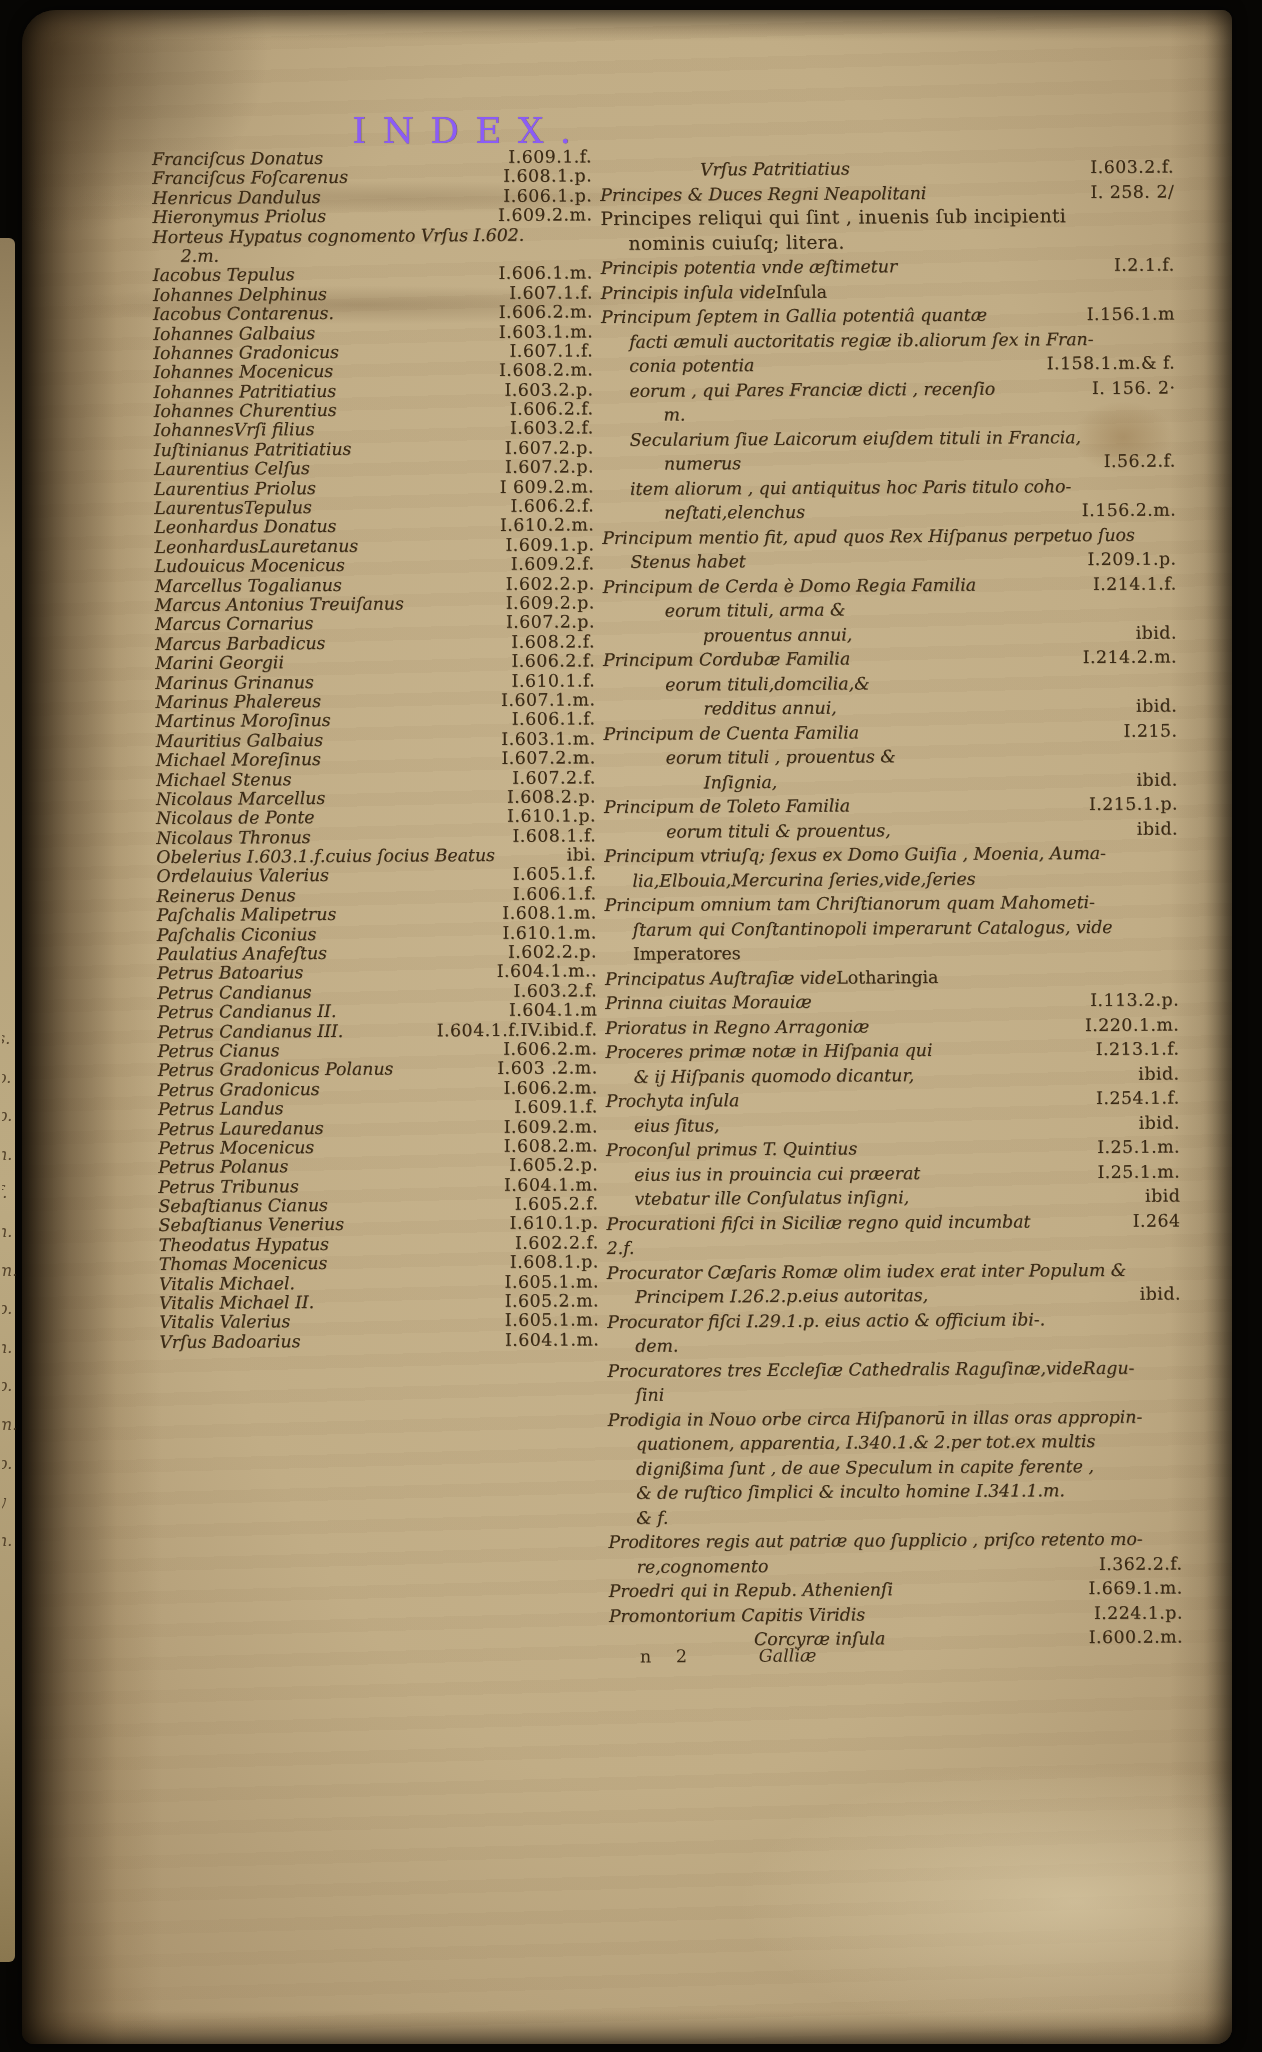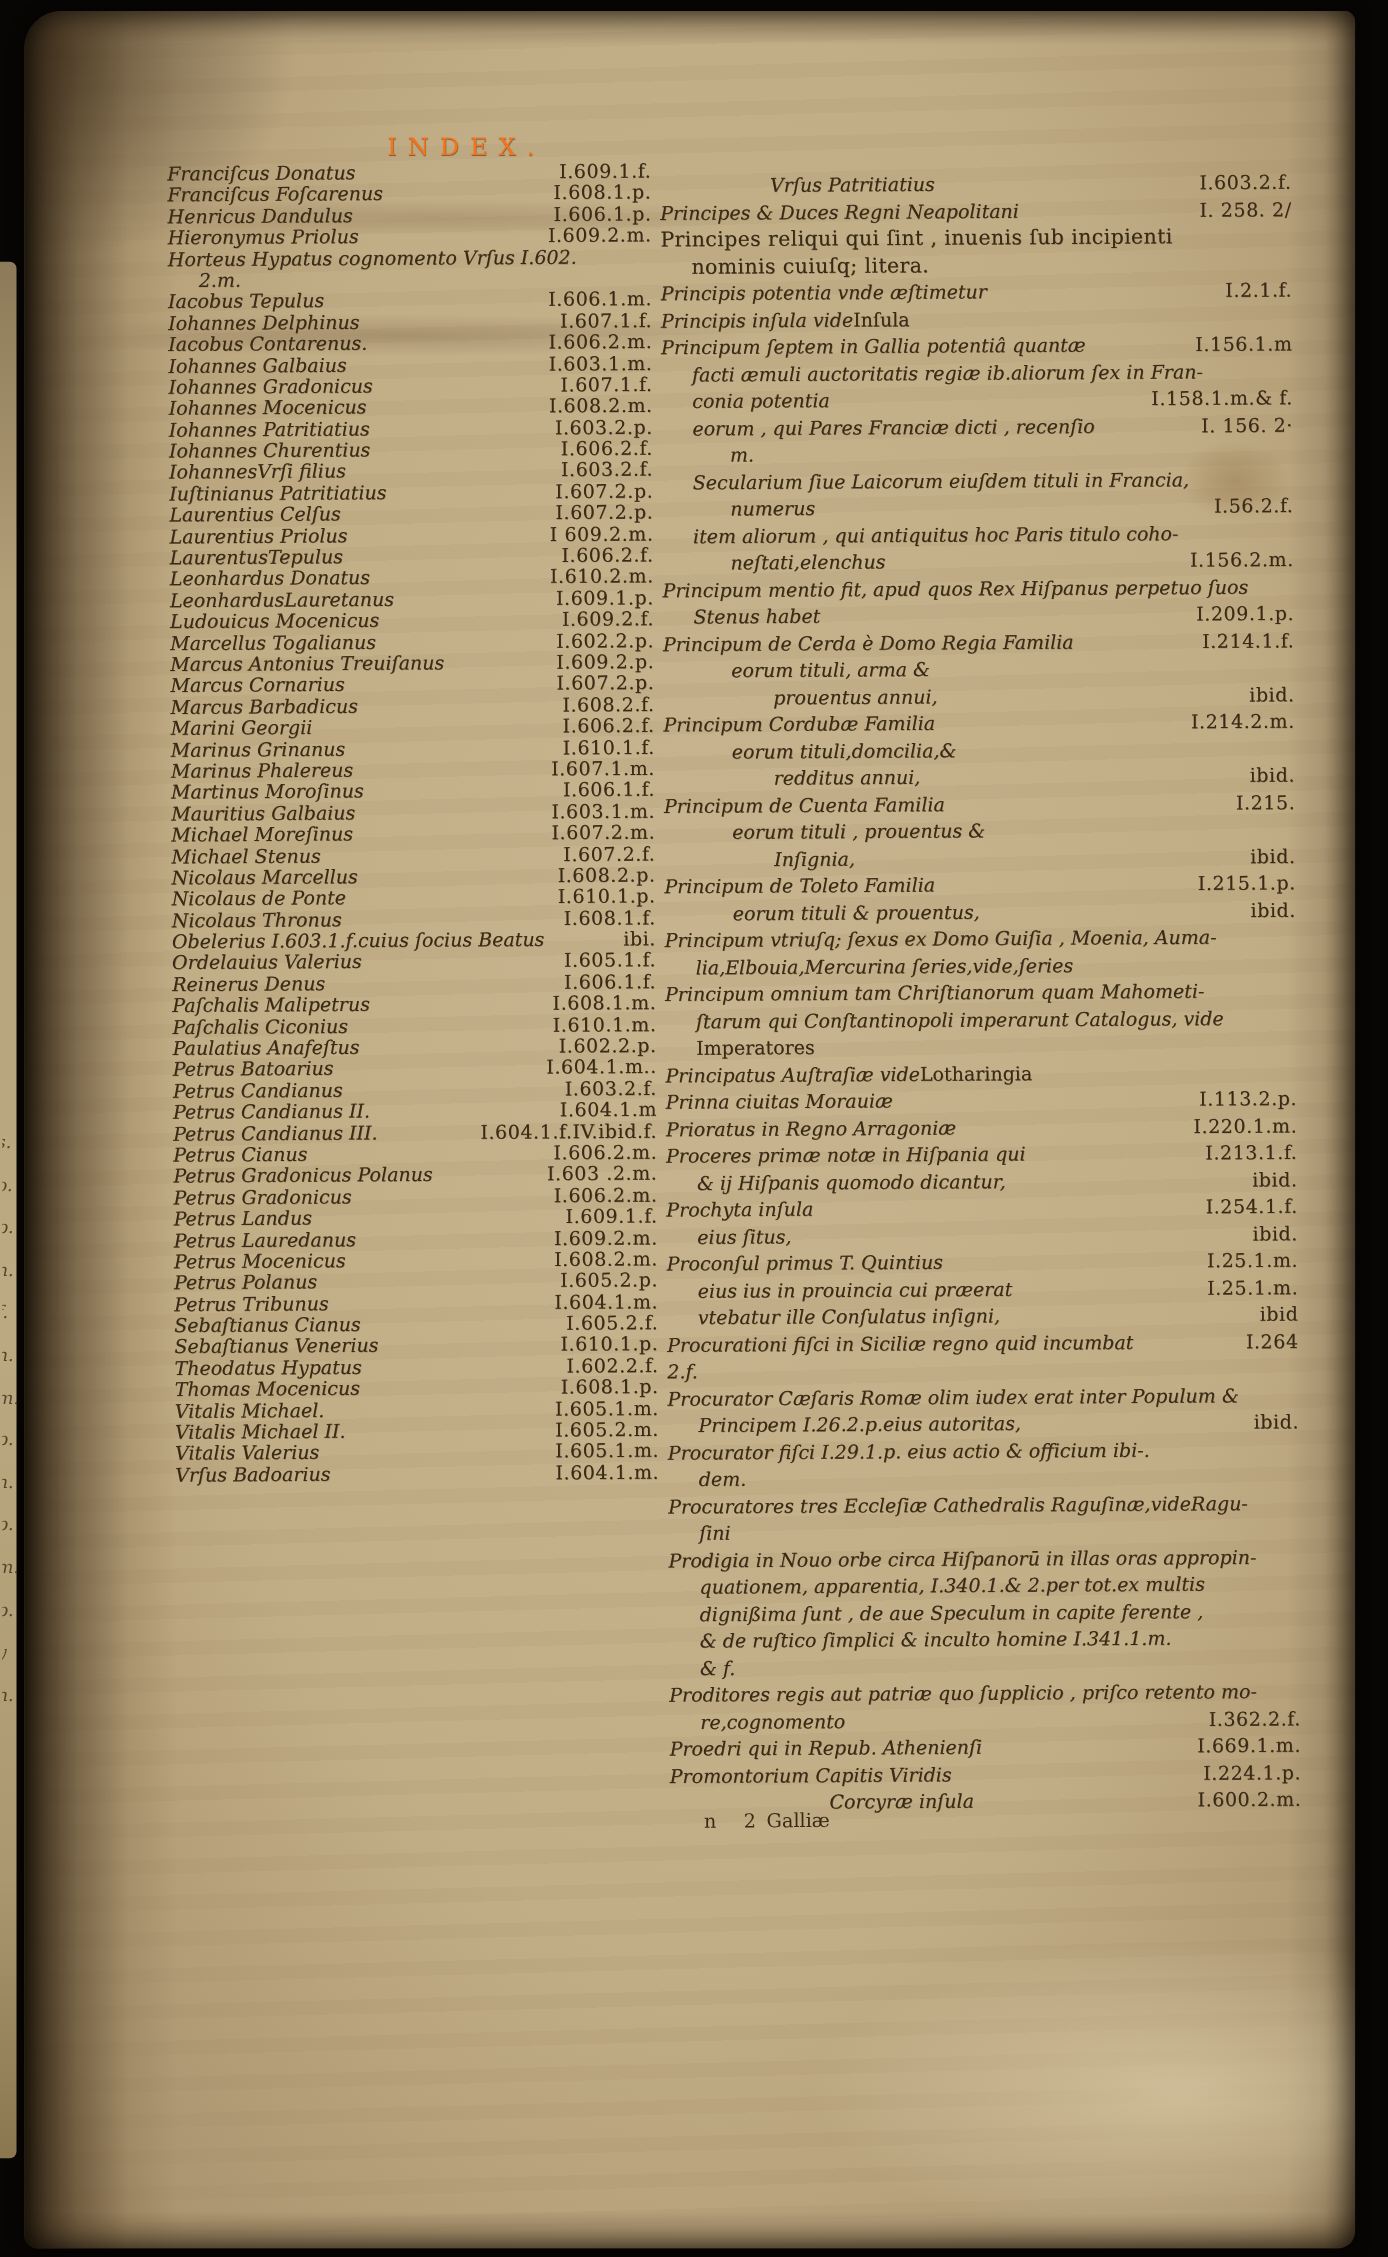--- a/index.html
+++ b/index.html
@@ -33,22 +33,22 @@
       linear-gradient(180deg, rgba(88,68,42,.40) 0, rgba(88,68,42,0) 30px),
       linear-gradient(90deg, rgba(38,27,13,.92) 0, rgba(70,52,30,.50) 48px, rgba(120,95,60,.20) 95px, rgba(120,95,60,0) 140px),
       linear-gradient(270deg, rgba(58,44,24,.55) 0, rgba(58,44,24,.14) 28px, rgba(58,44,24,0) 62px),
       linear-gradient(0deg, rgba(82,62,36,.42) 0, rgba(82,62,36,0) 34px),
       repeating-linear-gradient(178.5deg, rgba(152,128,92,.10) 0 13px, rgba(0,0,0,0) 13px 33px),
       radial-gradient(ellipse at 52% 44%, #c8b58f 0%, #c1ad86 55%, #ab9570 88%, #927b58 100%);
     box-shadow:0 0 26px rgba(0,0,0,.8) inset, 0 0 14px rgba(0,0,0,.6);
   }
   
   .page-title{
-    position:absolute;left:352px;top:122px;
-    font-size:22px;letter-spacing:.45em;color:#f97316;
+    position:absolute;left:352px;top:110px;
+    font-size:36px;letter-spacing:.45em;color:#8b5cf6;
     font-style:normal;text-shadow:.4px .4px .7px rgba(50,35,18,.55);
   }
   .col{
     position:absolute;color:#3a2a15;
     font-style:italic;
     text-shadow:.35px .35px .6px rgba(58,40,20,.45);
     transform:rotate(-.35deg);transform-origin:0 0;
   }
   #left-col{left:152px;top:150px;width:440px;font-size:17.3px;}
   #left-col .line{height:19.4px;line-height:19.4px;}
@@ -64,21 +64,21 @@
   .indent-3{padding-left:100px;}
   .indent-4{padding-left:145px;}
   .roman{font-style:normal;font-size:18.6px;}
   .roman .t{letter-spacing:.02em;}
   .page-footer{
     position:absolute;left:600px;top:1645px;width:574px;height:26px;
     color:#3a2a15;font-size:17.5px;display:flex;align-items:baseline;
     transform:rotate(-.35deg);
   }
   .sig{font-style:normal;margin-left:40px;letter-spacing:.55em;}
-  .catchword{}
+  .catchword{font-style:italic;margin-left:62px;}
 </style>
 </head>
 <body>
 
 <div class="book-page"></div>
 
 <div class="prev-page-strip">
   <div class="frag-area">
       <span class="frag">s.</span>
       <span class="frag">o.</span>

